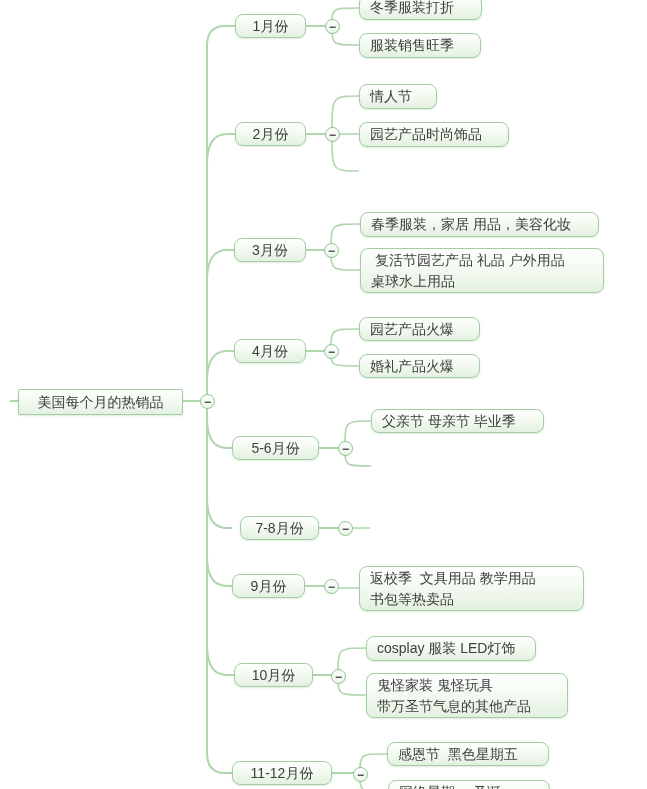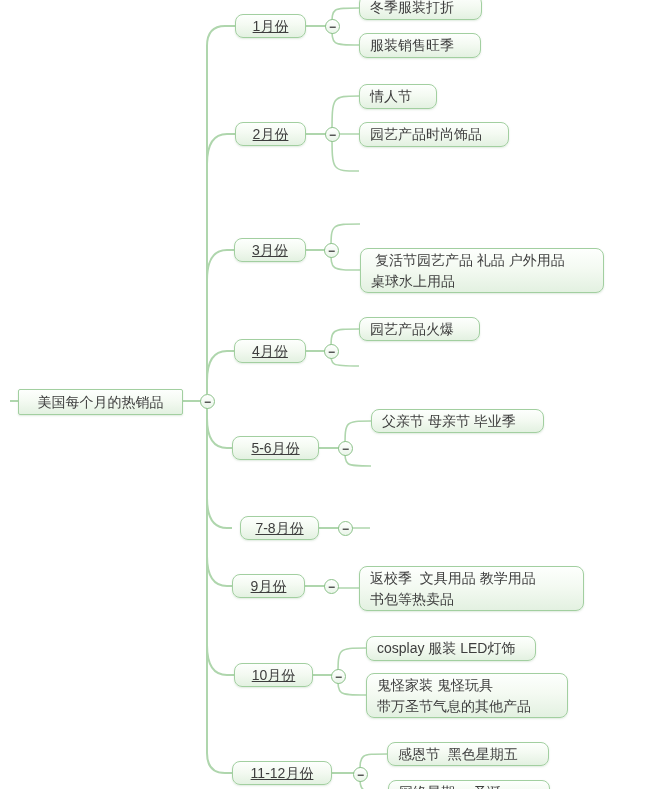--- a/index.html
+++ b/index.html
@@ -10,21 +10,21 @@
   #wires{position:absolute;left:0;top:0;}
   .node{
     position:absolute;box-sizing:border-box;
     border:1px solid #a2cfa0;border-radius:8px;
     background:linear-gradient(180deg,#fdfffd 0%,#f4faf2 45%,#e3f1e1 100%);
     color:#3d3d3d;font-size:14px;line-height:21px;
     display:flex;align-items:center;
     padding:0 10px;white-space:pre;
     box-shadow:0 1px 2px rgba(140,180,140,.28);
   }
-  .month{justify-content:center;text-align:right;padding:0 20px;text-decoration:underline;}
+  .month{justify-content:center;text-align:right;padding:0 20px;}
   .root{justify-content:center;text-align:center;border-radius:2px;}
   .multi{white-space:pre-wrap;padding:1px 10px;}
   .collapse{
     position:absolute;width:15px;height:15px;box-sizing:border-box;
     border:1px solid #8cc28a;border-radius:50%;
     background:linear-gradient(180deg,#ffffff 0%,#eaf5e9 100%);
     color:#444;font-size:12px;font-weight:bold;
     display:flex;align-items:center;justify-content:center;line-height:1;
     cursor:pointer;
   }
@@ -61,24 +61,26 @@
   <div class="collapse" style="left:324px;top:579px;">−</div>
   <div class="collapse" style="left:331px;top:669px;">−</div>
   <div class="collapse" style="left:353px;top:767px;">−</div>
 
   <div class="node" style="left:359px;top:-5px;width:123px;height:25px;">冬季服装打折</div>
   <div class="node" style="left:359px;top:33px;width:122px;height:25px;">服装销售旺季</div>
 
   <div class="node" style="left:359px;top:84px;width:78px;height:25px;">情人节</div>
   <div class="node" style="left:359px;top:122px;width:150px;height:25px;">园艺产品时尚饰品</div>
 
+  <div class="node" style="left:360px;top:212px;width:239px;height:25px;">春季服装，家居 用品，美容化妆</div>
   <div class="node multi" style="left:360px;top:248px;width:244px;height:45px;"> 复活节园艺产品 礼品 户外用品
 桌球水上用品</div>
 
   <div class="node" style="left:359px;top:317px;width:121px;height:24px;">园艺产品火爆</div>
+  <div class="node" style="left:359px;top:354px;width:121px;height:24px;">婚礼产品火爆</div>
 
   <div class="node" style="left:371px;top:409px;width:173px;height:24px;">父亲节 母亲节 毕业季</div>
 
 
   <div class="node multi" style="left:359px;top:566px;width:225px;height:45px;">返校季  文具用品 教学用品
 书包等热卖品</div>
 
   <div class="node" style="left:366px;top:636px;width:170px;height:25px;">cosplay 服装 LED灯饰</div>
   <div class="node multi" style="left:366px;top:673px;width:202px;height:45px;">鬼怪家装 鬼怪玩具
 带万圣节气息的其他产品</div>

